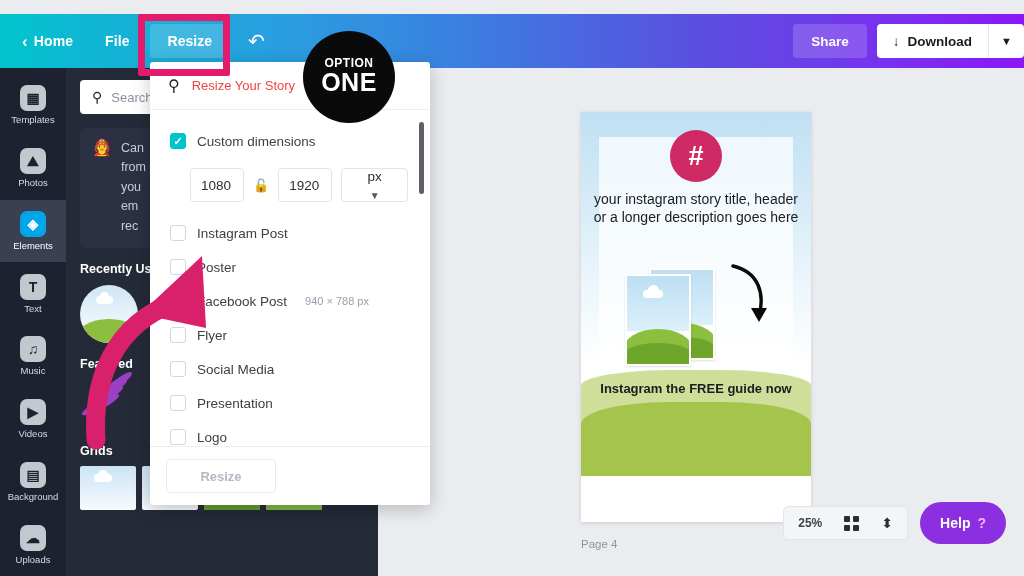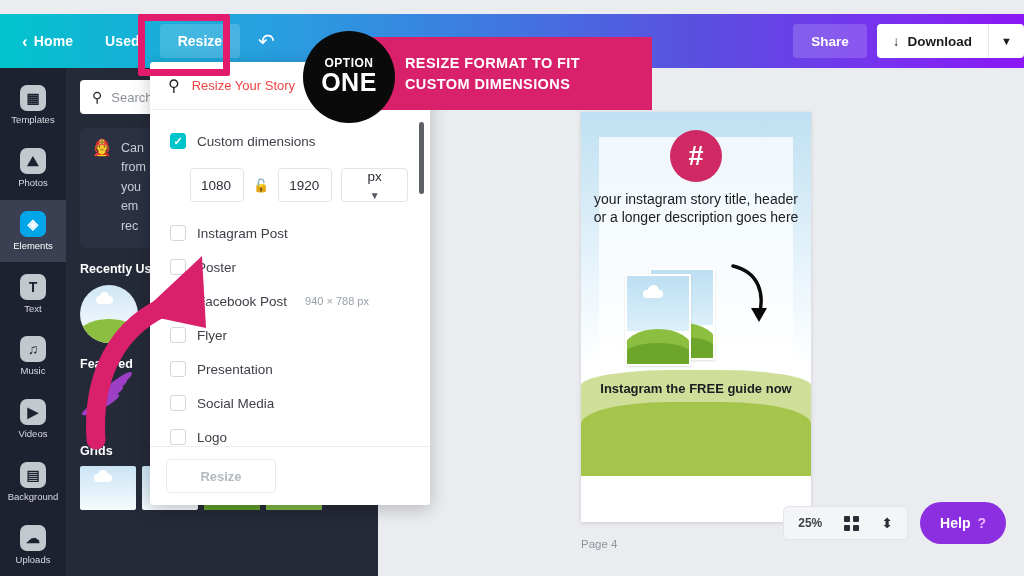--- a/index.html
+++ b/index.html
@@ -292,21 +292,21 @@
 <body>
 
 <div id="app">
 
   <div class="topbar">
     <div class="tb-left">
       <div class="tb-item tb-home">
         <span class="back-chev">‹</span>
         <span>Home</span>
       </div>
-      <div class="tb-item">Used</div>
+      <div class="tb-item">File</div>
       <div class="tb-resize-wrap">
         <div class="tb-resize">Resize</div>
       </div>
       <div class="undo-icon">↶</div>
     </div>
     <div class="tb-right">
       <div class="share-btn">Share</div>
       <div class="download-btn">
         <span>↓</span>
         <span>Download</span>
@@ -487,40 +487,36 @@
         <div class="chk"></div>
         <div class="chk-lbl">Facebook Post</div>
         <div class="chk-dim">940 × 788 px</div>
       </div>
       <div class="chk-row">
         <div class="chk"></div>
         <div class="chk-lbl">Flyer</div>
       </div>
       <div class="chk-row">
         <div class="chk"></div>
+        <div class="chk-lbl">Social Media</div>
+      </div>
+      <div class="chk-row">
+        <div class="chk"></div>
         <div class="chk-lbl">Presentation</div>
-      </div>
-      <div class="chk-row">
-        <div class="chk"></div>
-        <div class="chk-lbl">Social Media</div>
       </div>
       <div class="chk-row">
         <div class="chk"></div>
         <div class="chk-lbl">Logo</div>
       </div>
     </div>
     <div class="dd-footer">
       <div class="btn-resize">Resize</div>
     </div>
   </div>
 
-  <div class="banner">
-    <div class="banner-line">RESIZE FORMAT TO FIT</div>
-    <div class="banner-line">CUSTOM DIMENSIONS</div>
-  </div>
   <div class="badge">
     <div class="badge-top">OPTION</div>
     <div class="badge-bot">ONE</div>
   </div>
 
   <svg class="big-arrow" viewBox="0 0 170 260">
     <path d="M12 250 C 8 190, 30 134, 92 112" stroke="#d9206b" stroke-width="19" fill="none" stroke-linecap="round"></path>
     <path d="M56 124 L118 66 L122 138 Z" fill="#d9206b"></path>
   </svg>
 

